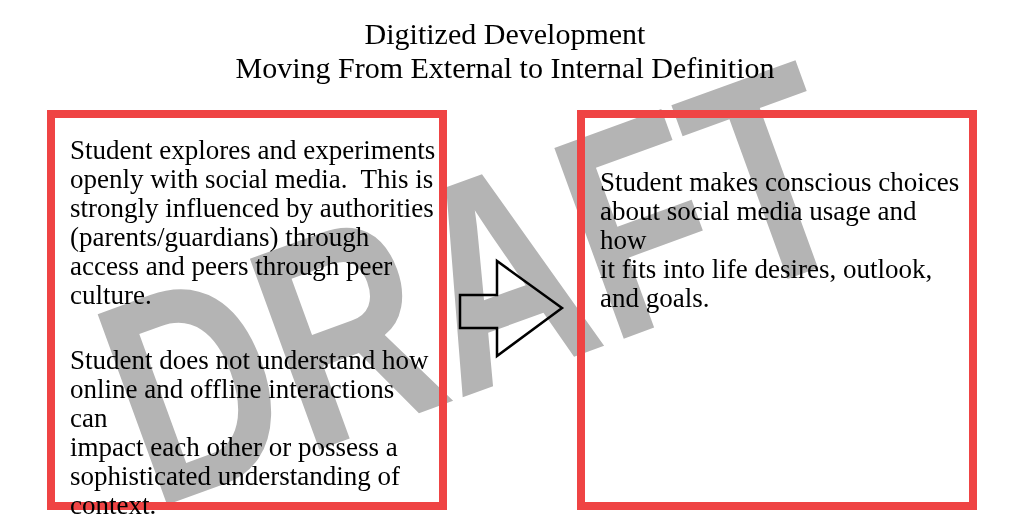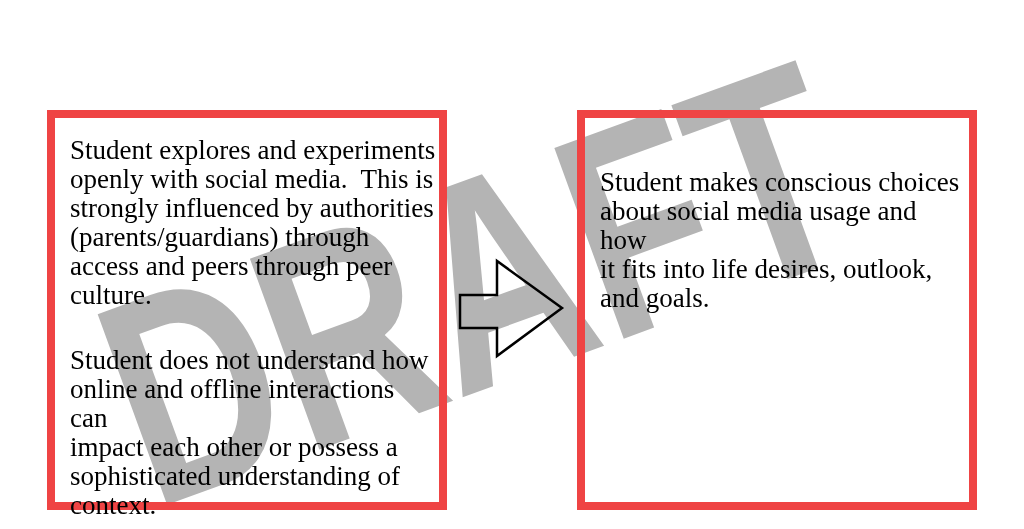--- a/index.html
+++ b/index.html
@@ -55,20 +55,22 @@
 </head>
 <body>
 
 <div id="canvas">
 
   <svg id="watermark-layer" viewBox="0 0 1024 529" xmlns="http://www.w3.org/2000/svg">
     <text x="0" y="0" transform="translate(153,510) rotate(-20)" font-family="Liberation Sans, sans-serif" font-weight="bold" font-size="295" textLength="760" lengthAdjust="spacingAndGlyphs" fill="#b4b4b4">DRAFT</text>
   </svg>
 
   <div class="slide-title">
+    <div>Digitized Development</div>
+    <div>Moving From External to Internal Definition</div>
   </div>
 
   <div id="left-box" class="content-box">
     <p class="para">Student explores and experiments
 openly with social media.  This is
 strongly influenced by authorities
 (parents/guardians) through
 access and peers through peer
 culture.</p>
     <p class="para">Student does not understand how

